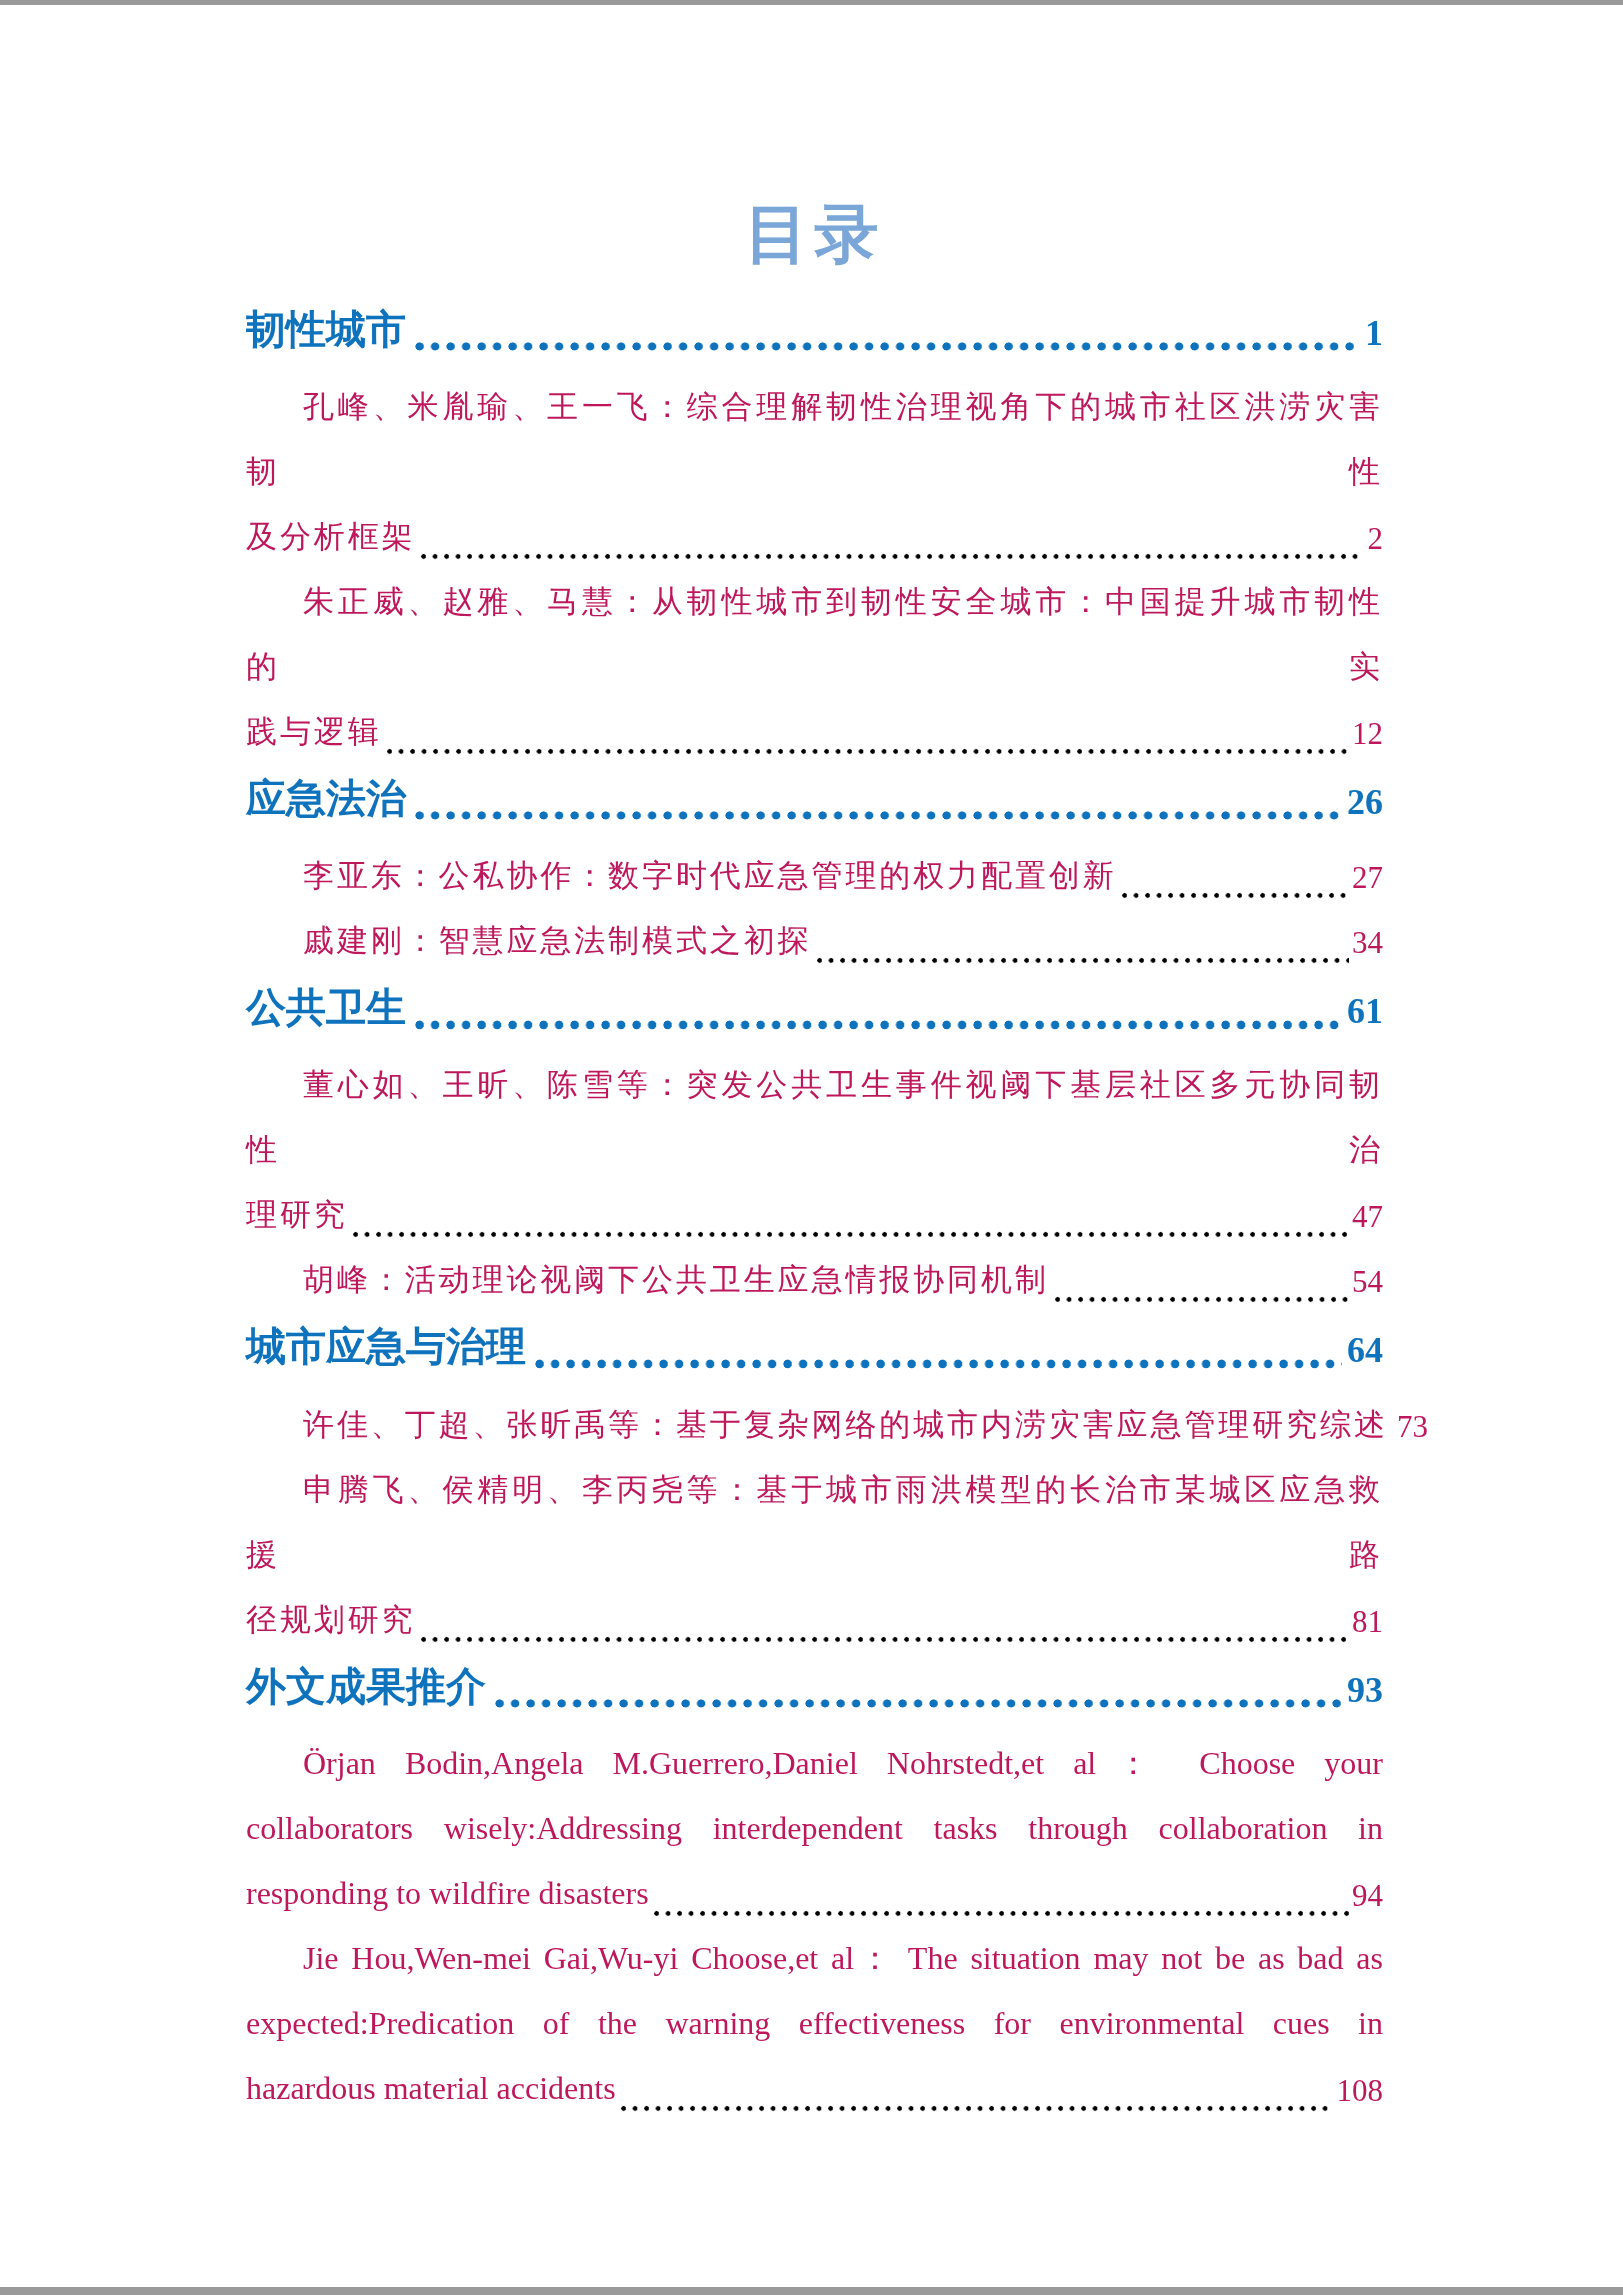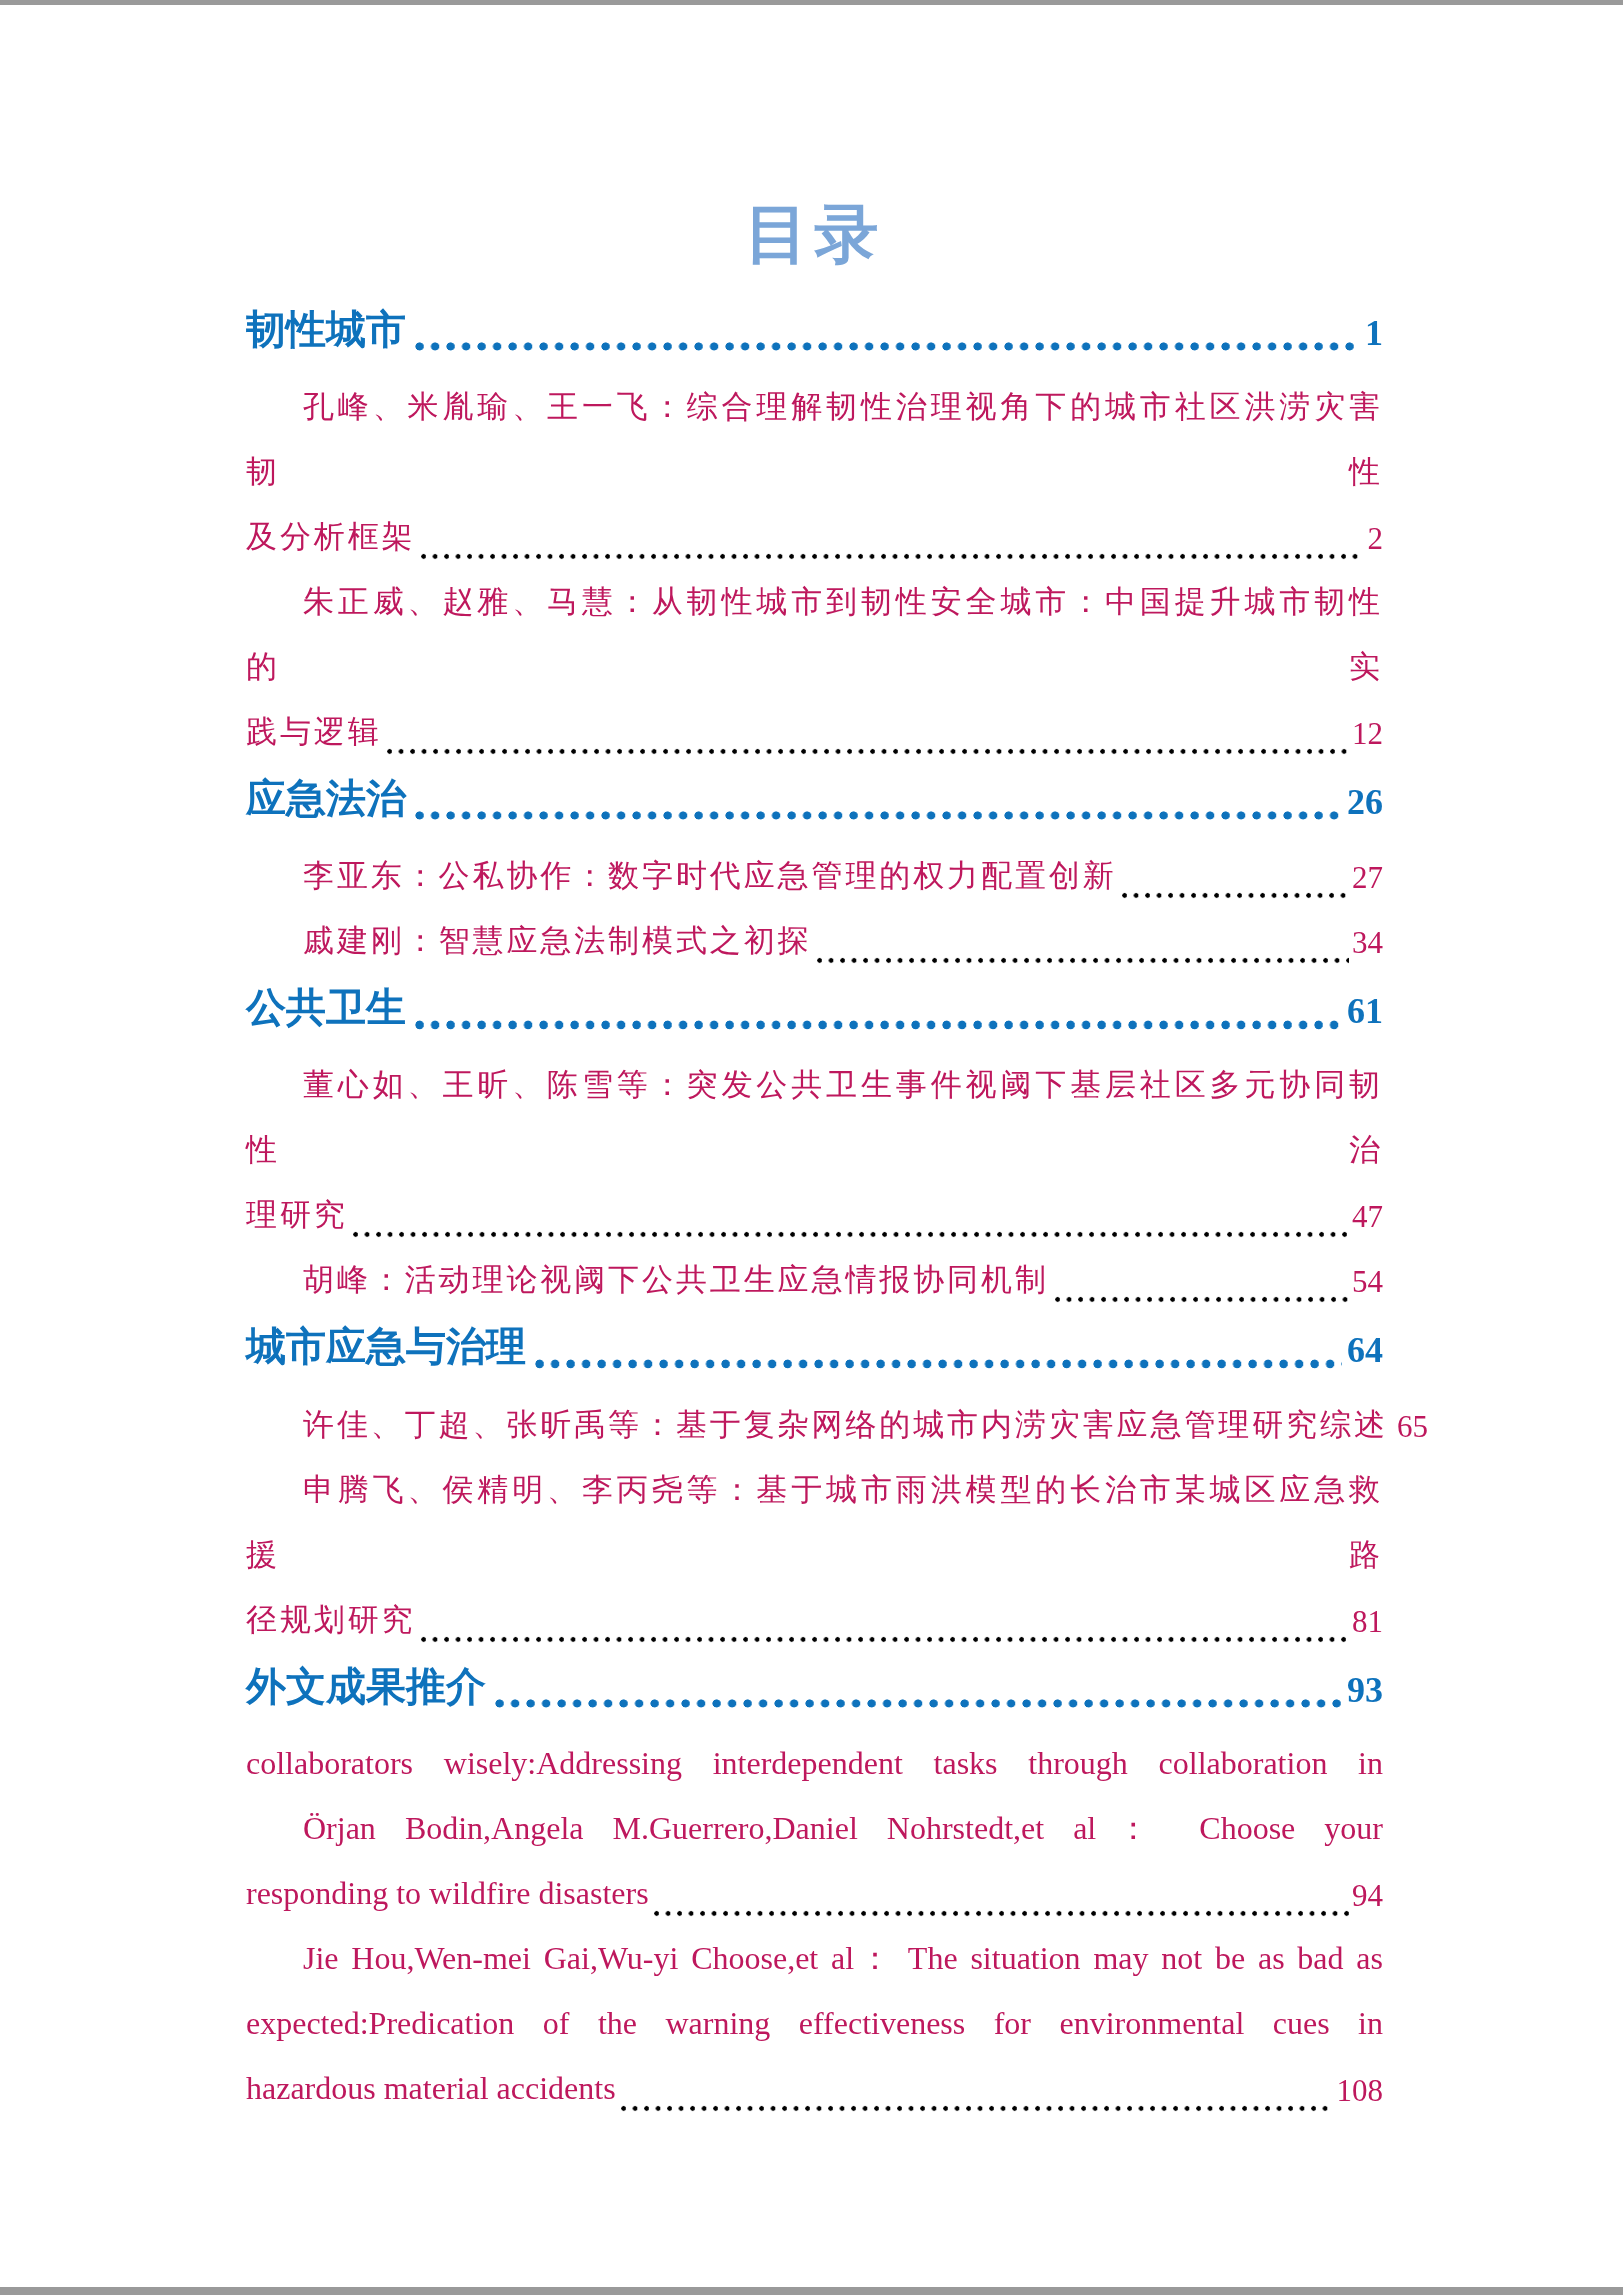--- a/index.html
+++ b/index.html
@@ -178,41 +178,41 @@
         <div class="sec">
           <div class="h">
             <span class="h-label">城市应急与治理</span>
             <span class="lead lead-h"></span>
             <span class="h-num">64</span>
           </div>
           <div class="entry">
             <div class="eline zh last indent">
               <span class="etext">许佳、丁超、张昕禹等：基于复杂网络的城市内涝灾害应急管理研究综述</span>
               <span class="lead lead-e"></span>
-              <span class="e-num">65</span>
+              <span class="e-num">73</span>
             </div>
           </div>
           <div class="entry">
             <div class="eline zh fill indent">申腾飞、侯精明、李丙尧等：基于城市雨洪模型的长治市某城区应急救援路</div>
             <div class="eline zh last">
               <span class="etext">径规划研究</span>
               <span class="lead lead-e"></span>
               <span class="e-num">81</span>
             </div>
           </div>
         </div>
         <div class="sec">
           <div class="h">
             <span class="h-label">外文成果推介</span>
             <span class="lead lead-h"></span>
             <span class="h-num">93</span>
           </div>
           <div class="entry">
+            <div class="eline en fill indent">Örjan Bodin,Angela M.Guerrero,Daniel Nohrstedt,et al： Choose your</div>
             <div class="eline en fill">collaborators wisely:Addressing interdependent tasks through collaboration in</div>
-            <div class="eline en fill indent">Örjan Bodin,Angela M.Guerrero,Daniel Nohrstedt,et al： Choose your</div>
             <div class="eline en last">
               <span class="etext">responding to wildfire disasters</span>
               <span class="lead lead-e"></span>
               <span class="e-num">94</span>
             </div>
           </div>
           <div class="entry">
             <div class="eline en fill indent">Jie Hou,Wen-mei Gai,Wu-yi Choose,et al： The situation may not be as bad as</div>
             <div class="eline en fill">expected:Predication of the warning effectiveness for environmental cues in</div>
             <div class="eline en last">

